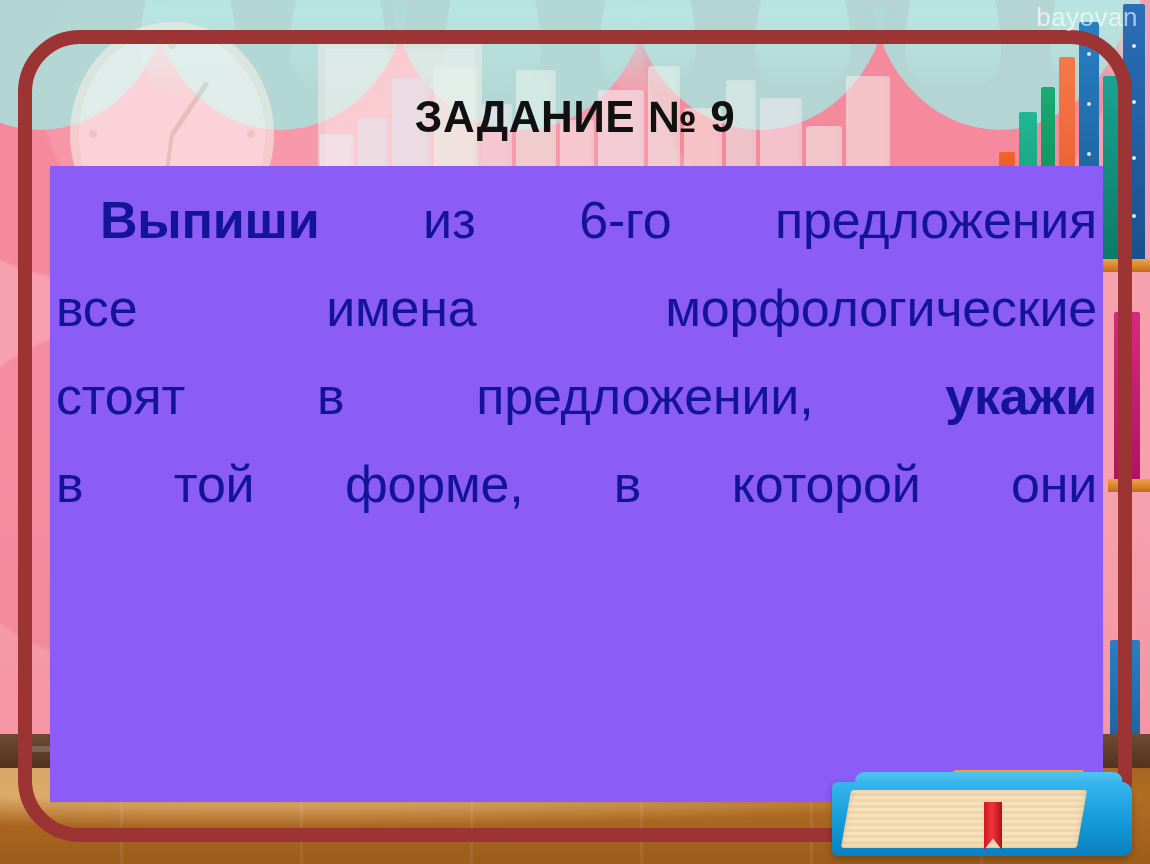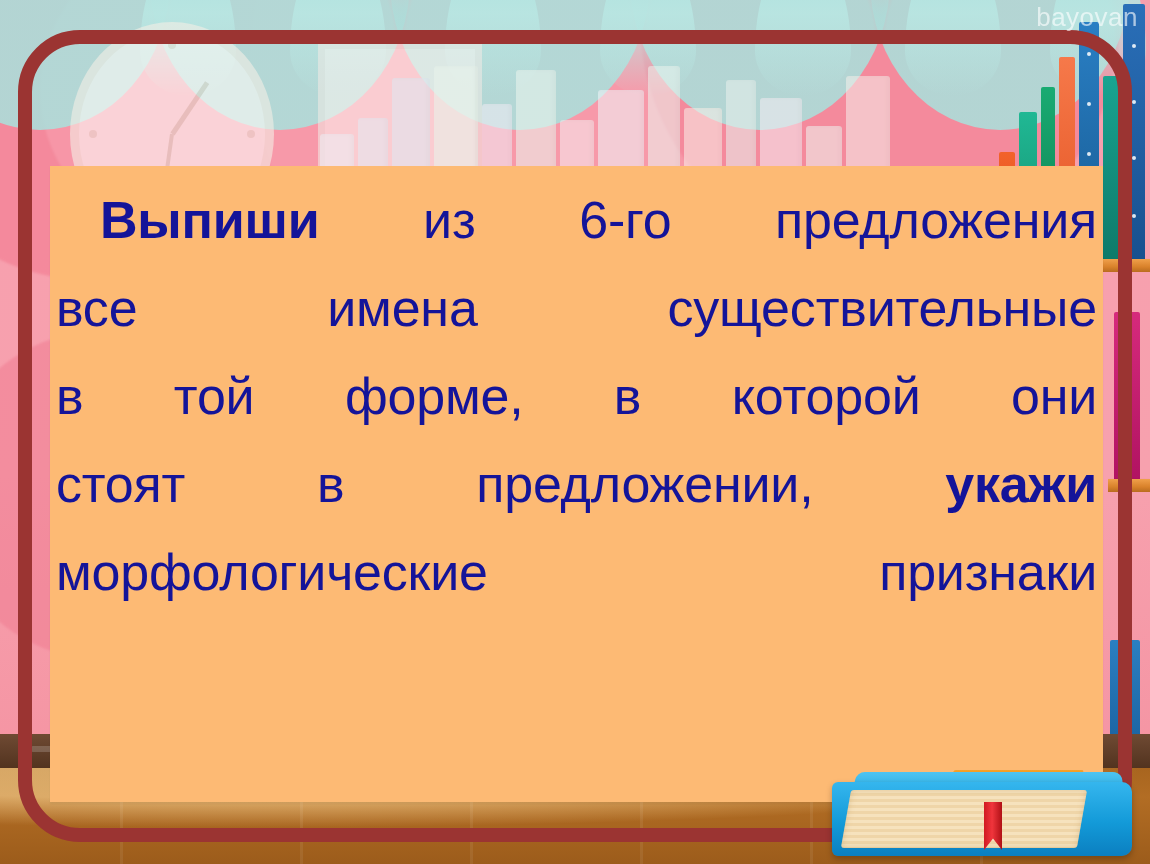--- a/index.html
+++ b/index.html
@@ -181,21 +181,21 @@
     font-family: "Liberation Sans", sans-serif;
   }
 
   
   .card {
     position: absolute;
     left: 50px;
     top: 166px;
     width: 1053px;
     height: 636px;
-    background: #fdba74;
+    background: #8b5cf6;
     z-index: 5;
     box-shadow: 0 2px 2px rgba(0,0,0,.05);
   }
   .card-inner {
     padding: 10px 6px 0 6px;
   }
   .body-text {
     color: #141499;
     font-size: 52px;
     line-height: 88px;
@@ -373,29 +373,29 @@
     <div class="plank" style="left:120px;  width:3px;"></div>
     <div class="plank" style="left:300px;  width:3px;"></div>
     <div class="plank" style="left:470px;  width:3px;"></div>
     <div class="plank" style="left:640px;  width:3px;"></div>
     <div class="plank" style="left:810px;  width:3px;"></div>
     <div class="plank" style="left:980px;  width:3px;"></div>
   </div>
 
   <div class="frame"></div>
 
+  <div class="title">ЗАДАНИЕ № 9</div>
 
   <div class="card">
     <div class="card-inner">
       <div class="body-text">
         <span class="ln"><span class="indent"></span><b>Выпиши</b><span> из 6-го предложения</span></span>
-        <span class="ln">все имена существительные</span>
+        <span class="ln">все имена морфологические</span>
+        <span class="ln"><span>стоят в предложении, </span><b>укажи</b></span>
         <span class="ln">в той форме, в которой они</span>
-        <span class="ln"><span>стоят в предложении, </span><b>укажи</b></span>
-        <span class="ln">морфологические признаки</span>
       </div>
     </div>
   </div>
 
   <div class="bigbook">
     <div class="orange"></div>
     <div class="topcover"></div>
     <div class="cover"></div>
     <div class="pages"></div>
     <div class="ribbon"></div>

